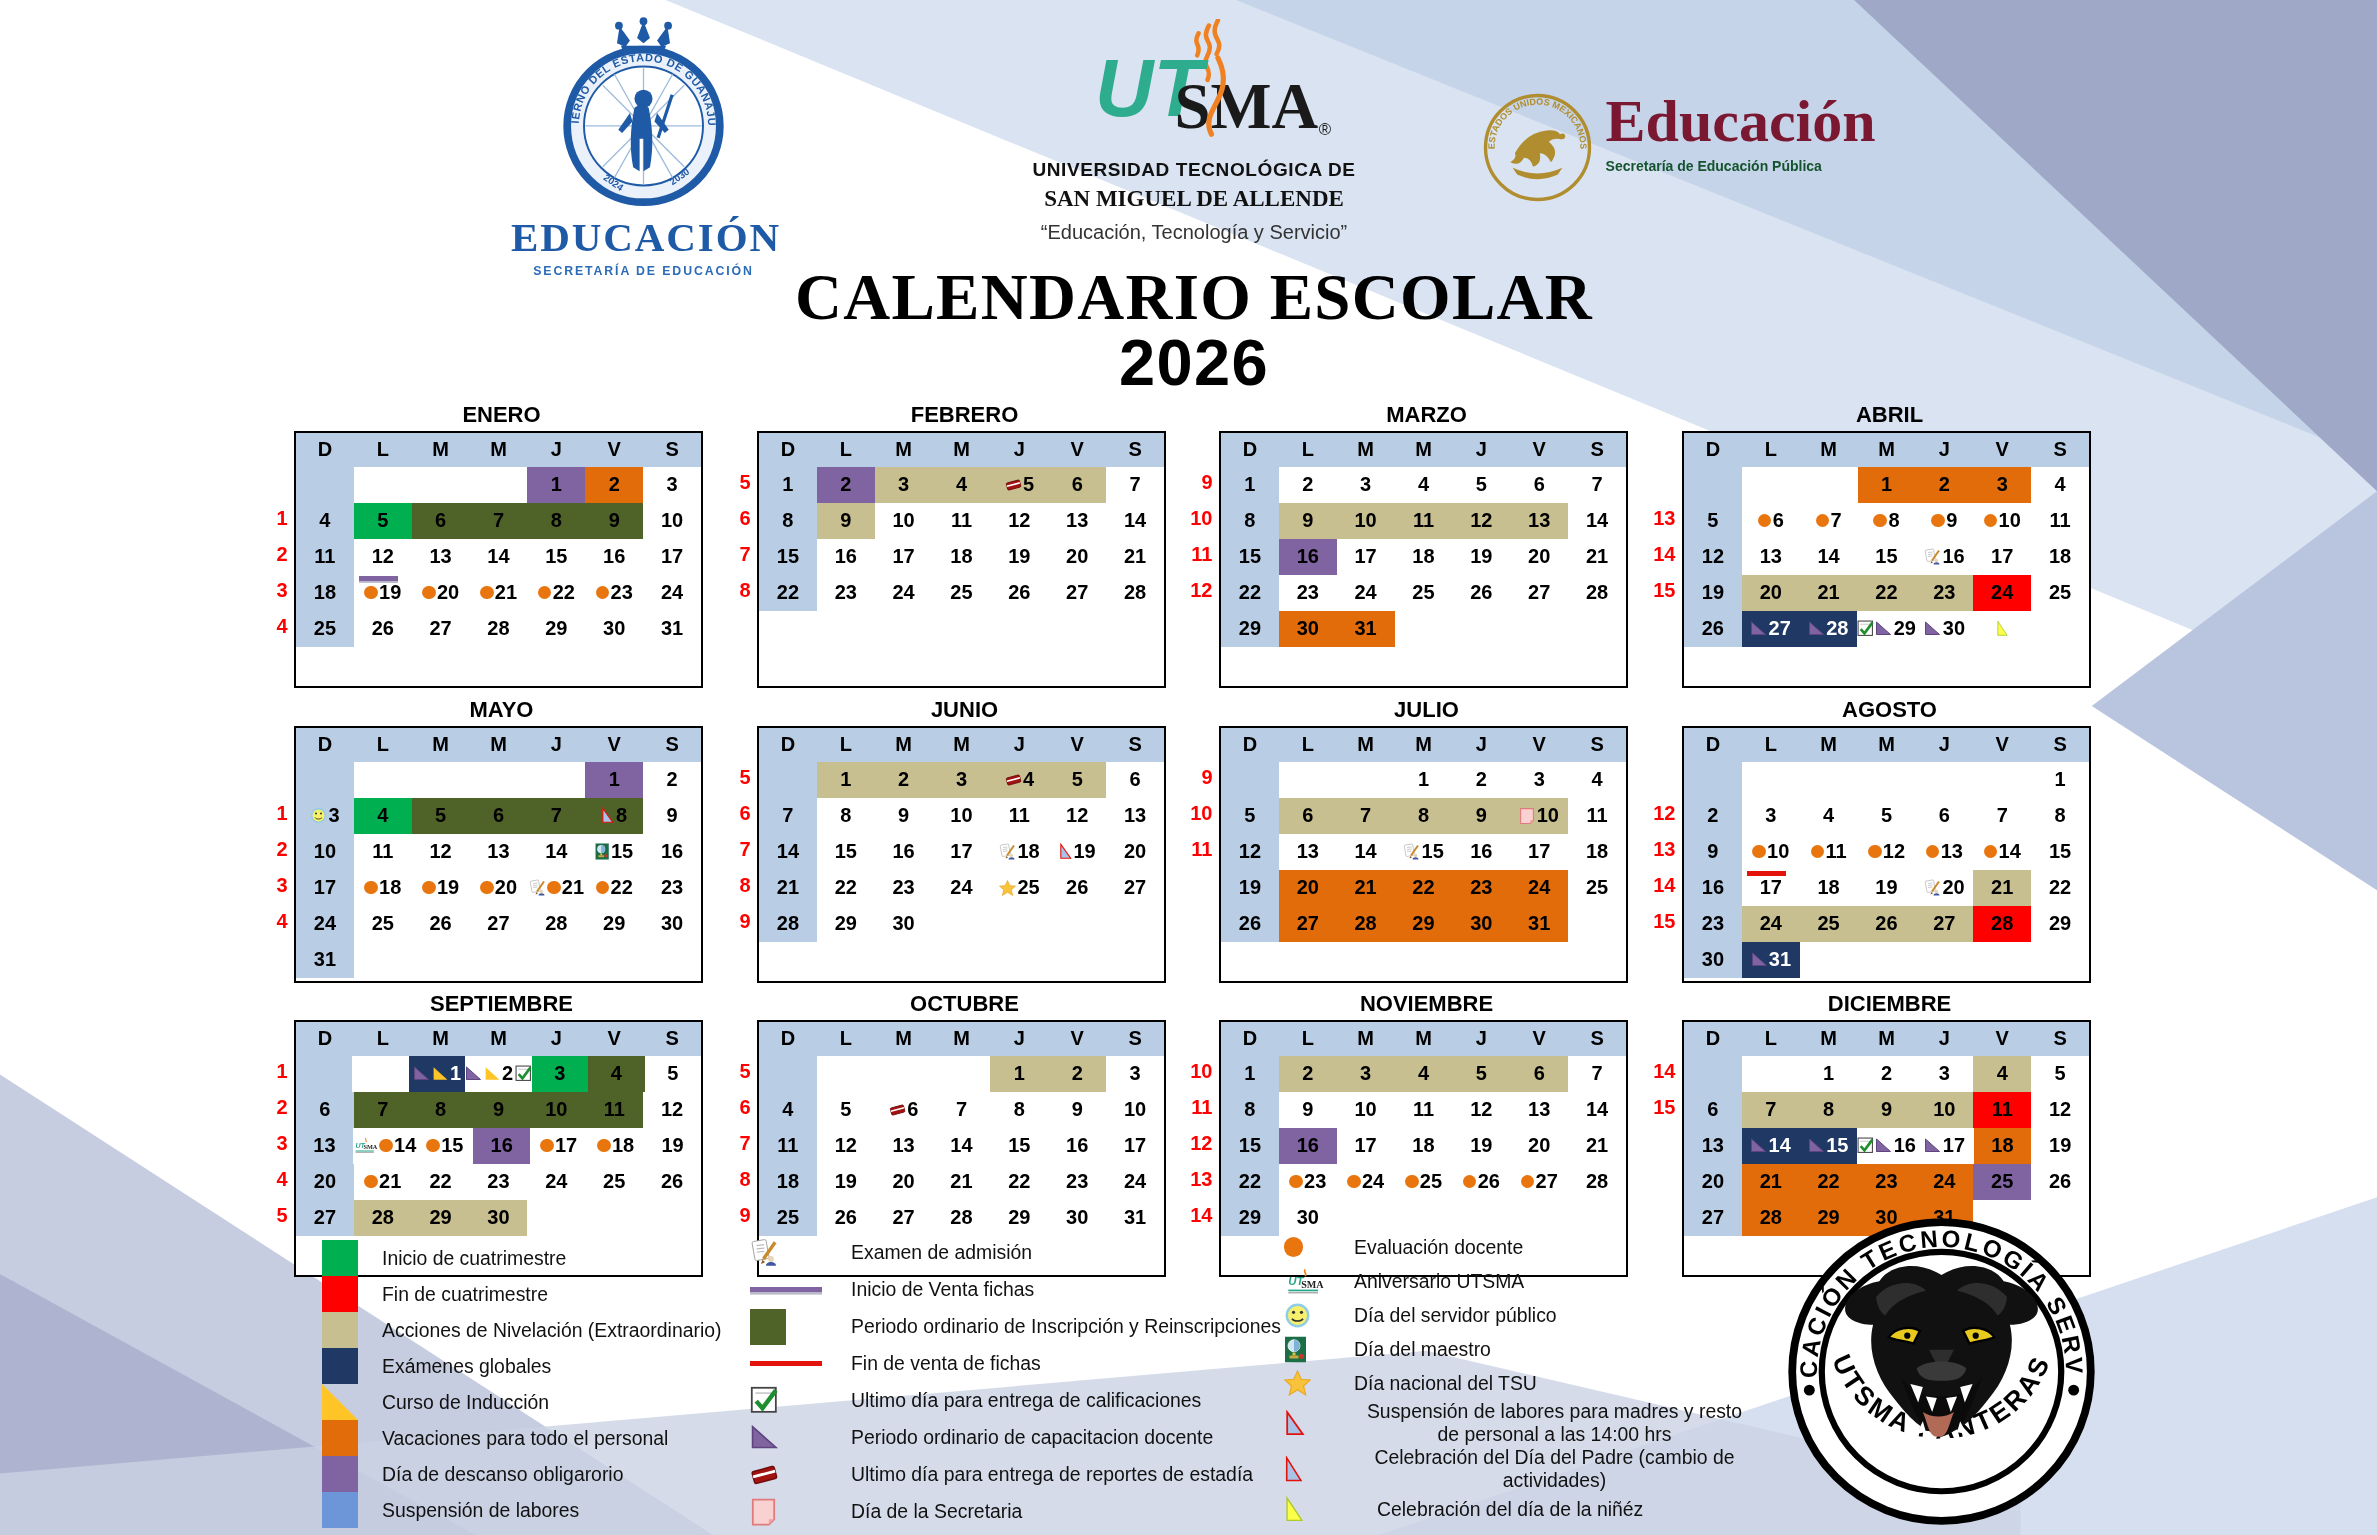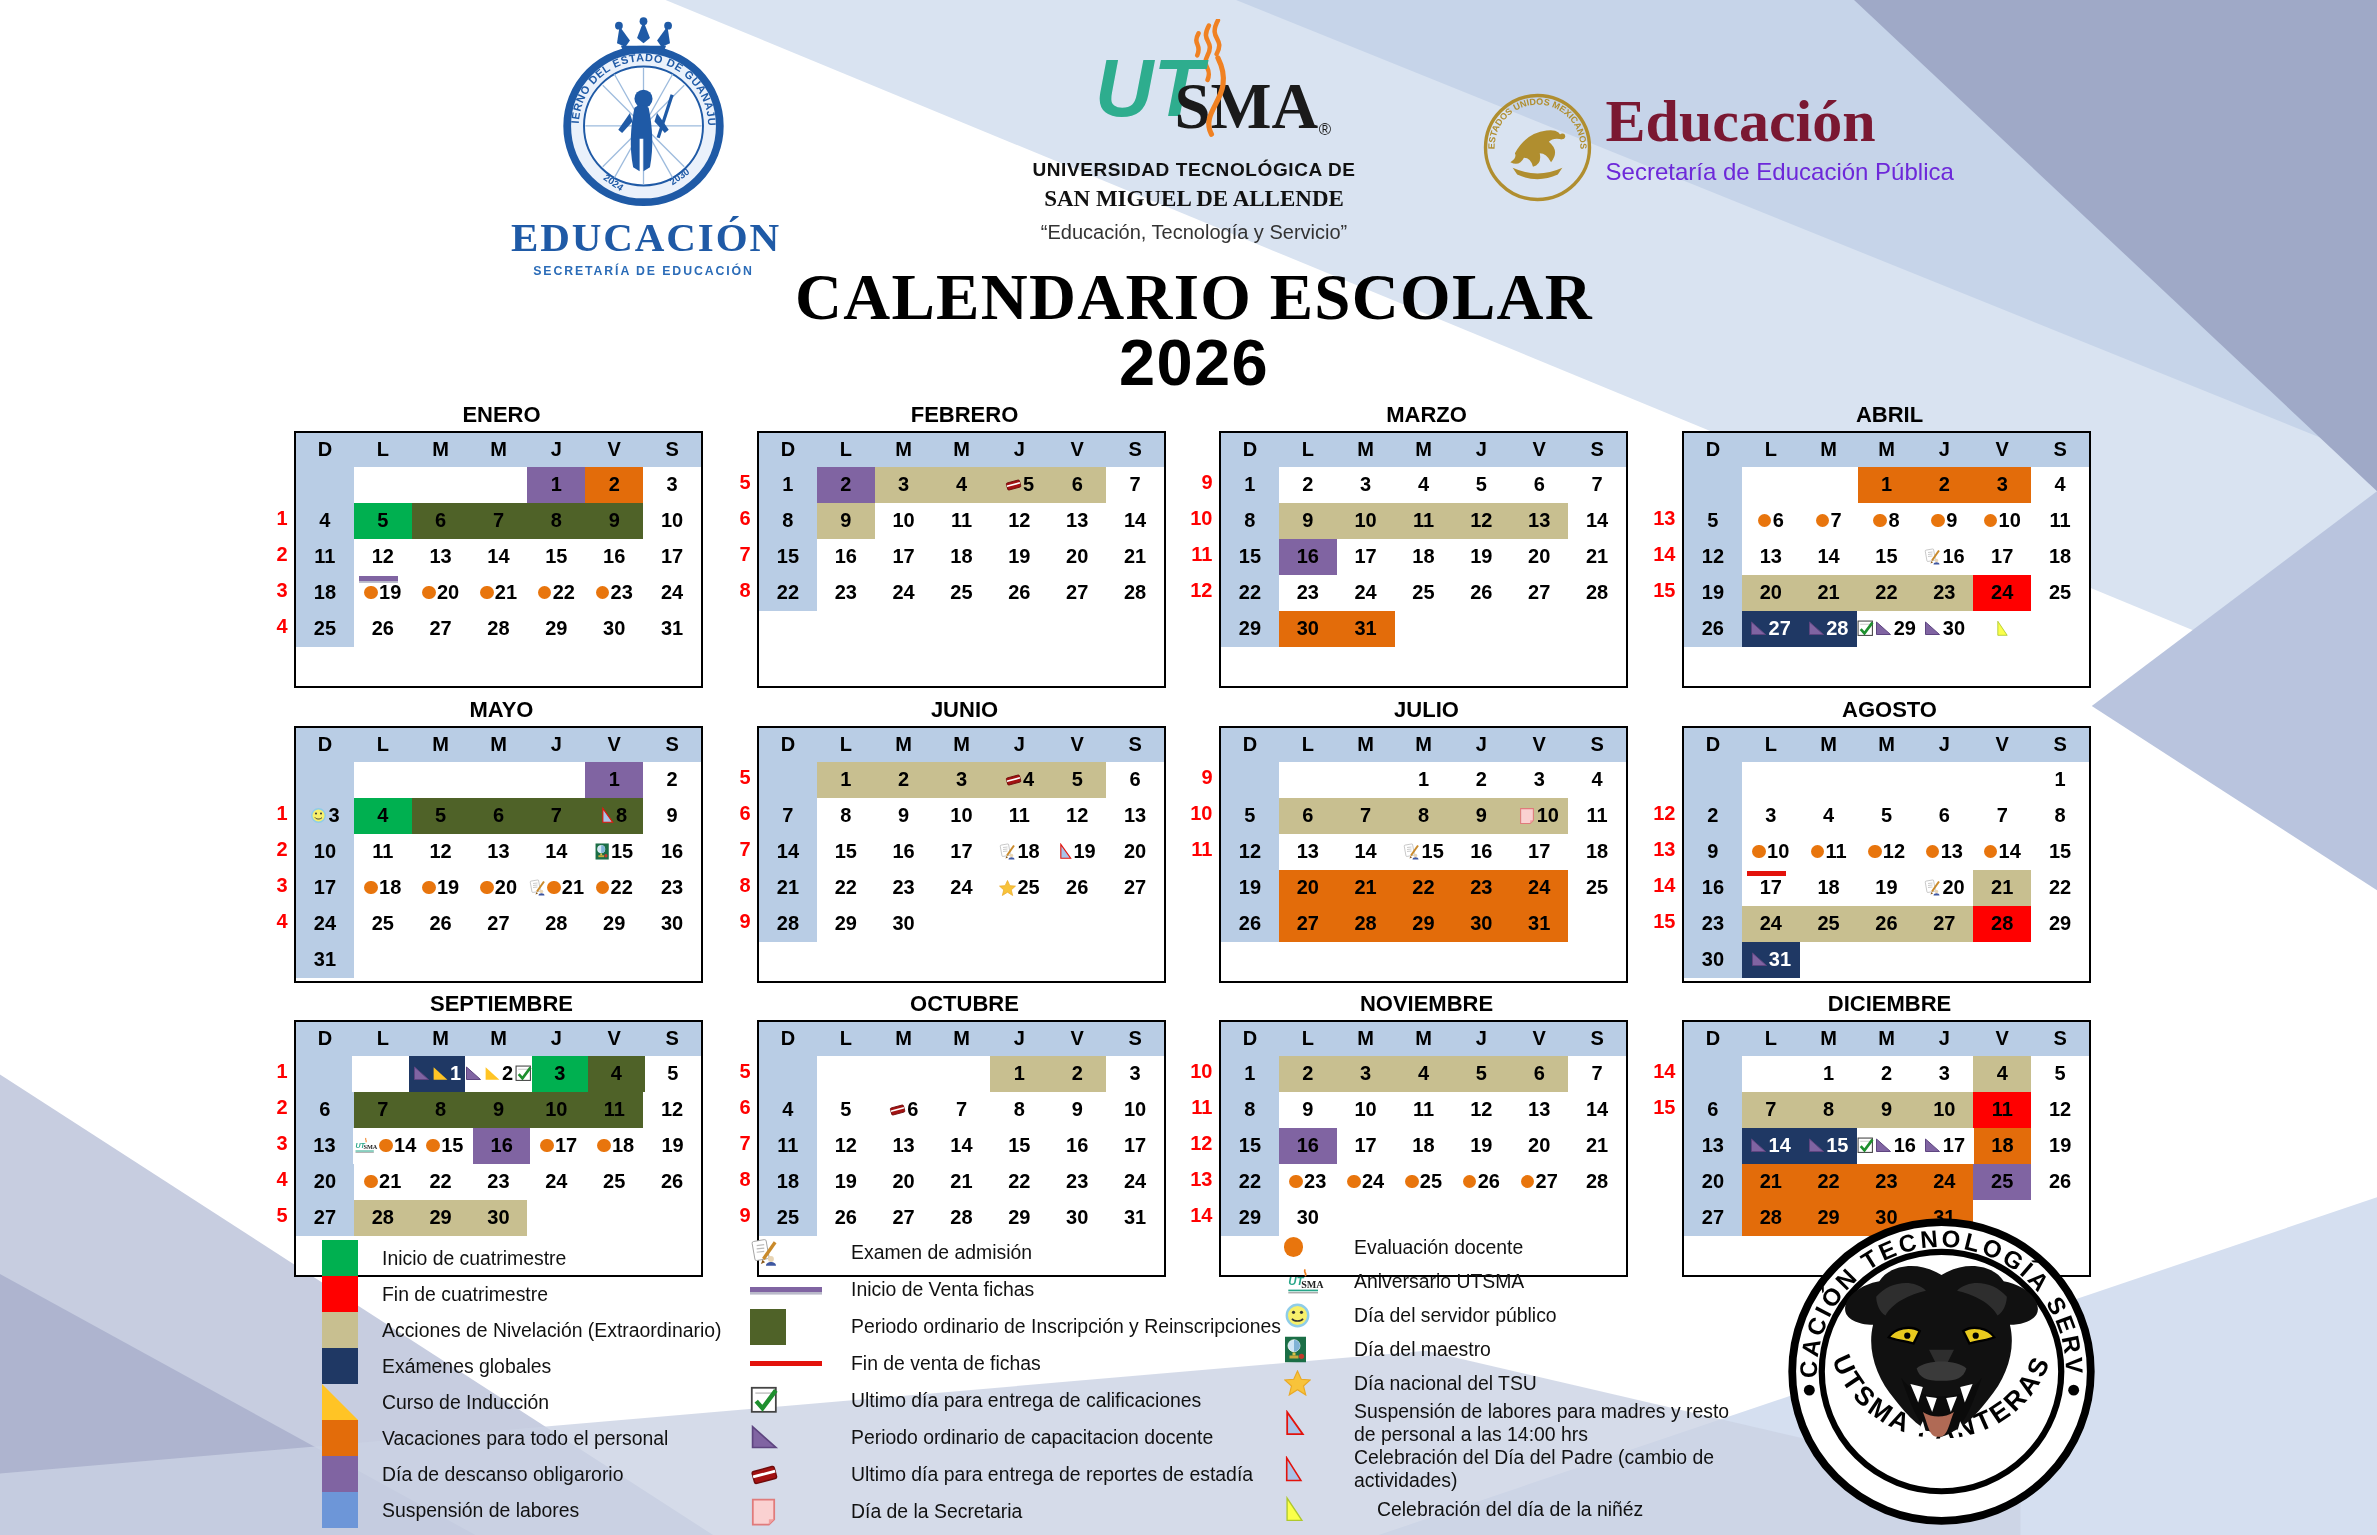--- a/index.html
+++ b/index.html
@@ -11,21 +11,21 @@
   
   .logo-gto{position:absolute;left:511px;top:16px;width:265px;text-align:center;}
   .gto-name{font-family:"Liberation Serif",serif;font-weight:bold;font-size:41px;color:#1F5AA6;letter-spacing:1.9px;margin-top:1.3px;}
   .gto-sub{font-size:12.3px;font-weight:bold;color:#2B6CB8;letter-spacing:1.9px;margin-top:2.6px;}
   .logo-utsma{position:absolute;left:1000px;top:19.4px;width:388px;text-align:center;}
   .ut-line1{font-size:19px;font-weight:bold;color:#111;letter-spacing:0.6px;margin-top:1.3px;}
   .ut-line2{font-family:"Liberation Serif",serif;font-size:23px;font-weight:bold;color:#111;margin-top:5px;}
   .ut-motto{font-size:20px;color:#333;margin-top:9px;}
   .logo-sep{position:absolute;left:1481px;top:91px;width:518px;display:flex;align-items:flex-start;gap:11.6px;}
   .sep-title{font-family:"Liberation Serif",serif;font-weight:bold;font-size:60px;color:#7A1832;line-height:1;}
-  .sep-sub{font-size:24px;font-weight:normal;color:#6d28d9;margin-top:6.5px;}
+  .sep-sub{font-size:14px;font-weight:bold;color:#14532d;margin-top:6.5px;}
   
   .main-title{position:absolute;left:699px;top:264px;width:990px;text-align:center;font-weight:bold;line-height:1.02;letter-spacing:1.3px;}
   .main-title .t1{font-size:65px;font-family:Liberation Serif, serif;}
   .main-title .t2{font-size:65px;}
   
   .month{position:absolute;width:446px;}
   .mtitle{margin-left:34px;width:409px;text-align:center;font-size:22px;font-weight:bold;}
   .mbody{display:flex;margin-top:2.6px;}
   .wnums{width:31px;padding-top:34px;box-sizing:border-box;}
   .wn{height:36px;display:flex;align-items:center;justify-content:flex-end;padding-right:6.5px;color:#FF0000;font-weight:bold;font-size:20px;}
@@ -47,21 +47,21 @@
   .ov{position:absolute;top:1.3px;left:5.2px;height:5.2px;width:39px;}
   .ov-pl{background:#8064A2;box-shadow:0 1.9px 0 #b9b9c9;}
   .ov-rl{background:#E3120B;}
   .ic{display:inline-flex;align-items:center;justify-content:center;flex:0 0 auto;}
   .ic-dot{width:13.6px;height:13.6px;border-radius:50%;background:#E8750D;}
   .cell svg{display:block;}
   
   .legend-col{position:absolute;}
   .litem{display:flex;align-items:center;gap:17px;}
   .lico{width:78px;display:flex;justify-content:flex-start;align-items:center;}
-  .llabel{font-size:19.4px;color:#111;}
+  .llabel{font-size:19.4px;color:#111;text-align:center;}
   .sw{width:36px;height:36px;}
   .ic-linep{width:72px;height:5.8px;background:#8064A2;box-shadow:0 2.6px 0 #b9b9c9;}
   .ic-liner{width:72px;height:5.8px;background:#E3120B;}
   
   .panther{position:absolute;left:1786px;top:1216px;}
 </style>
 </head>
 <body>
 
 <div class="bgshape" style="clip-path:polygon(28% 0,100% 0,100% 46%);background:#D9E3F1;"></div>

